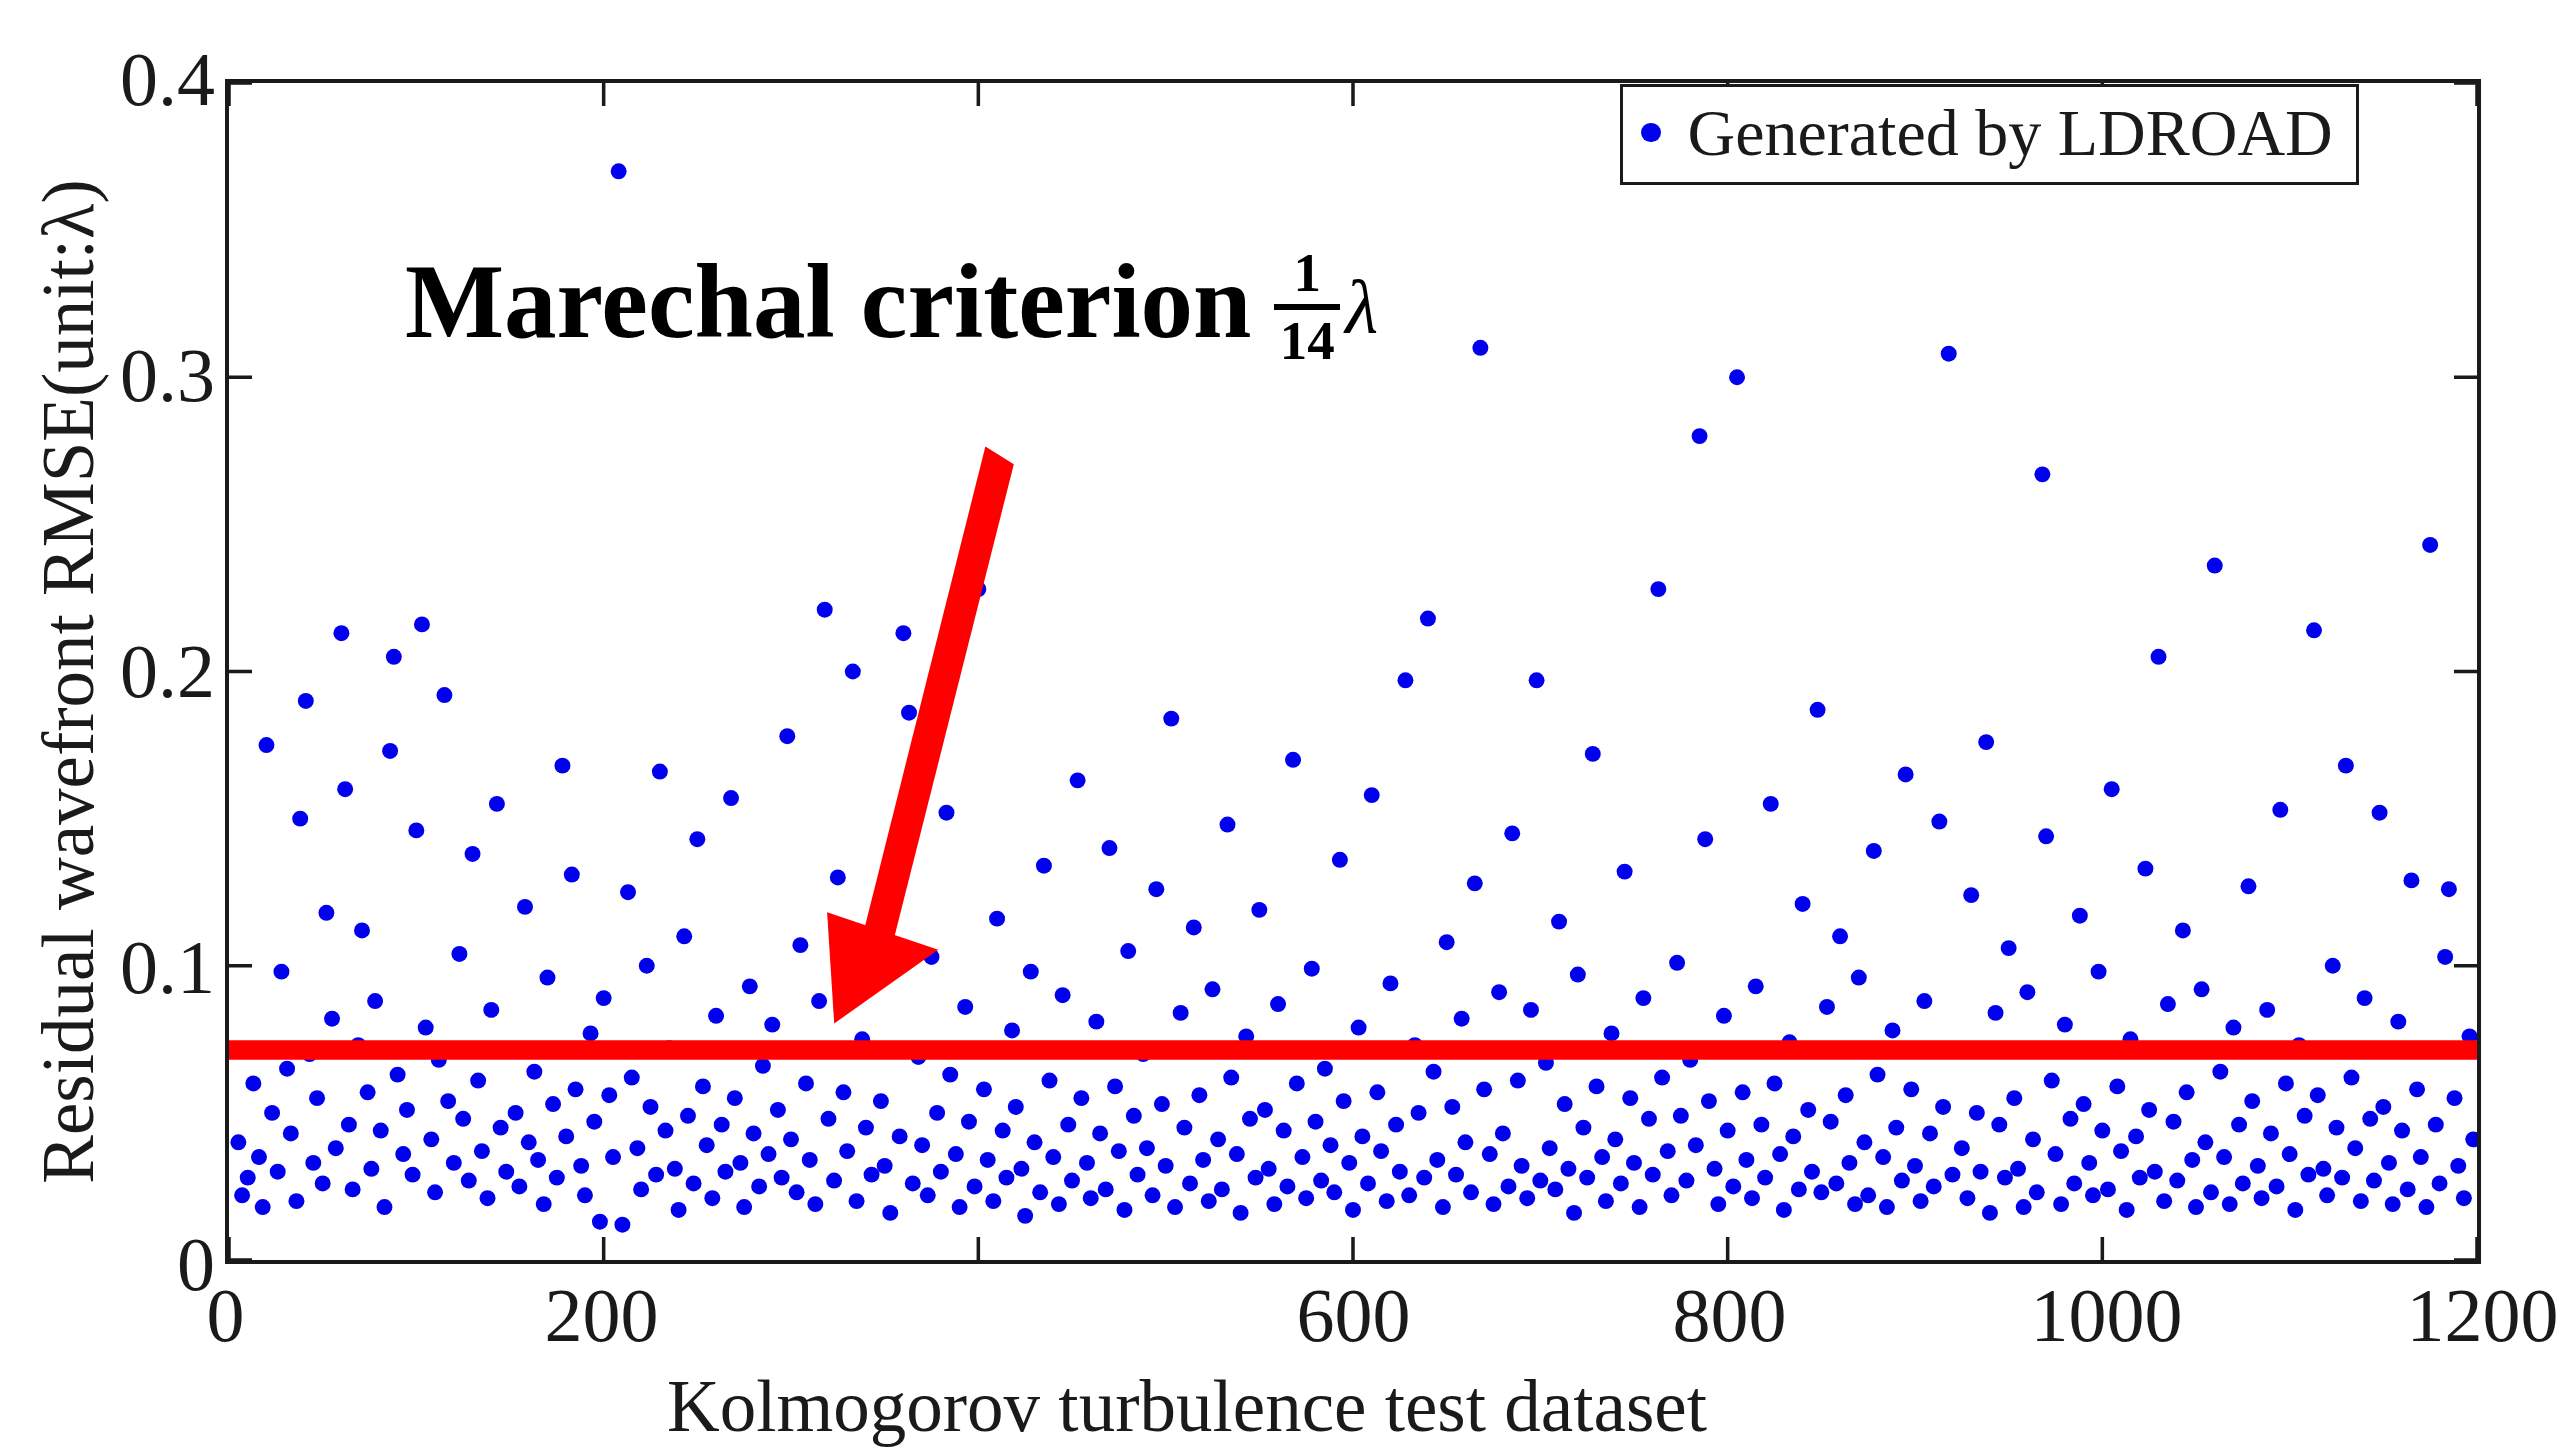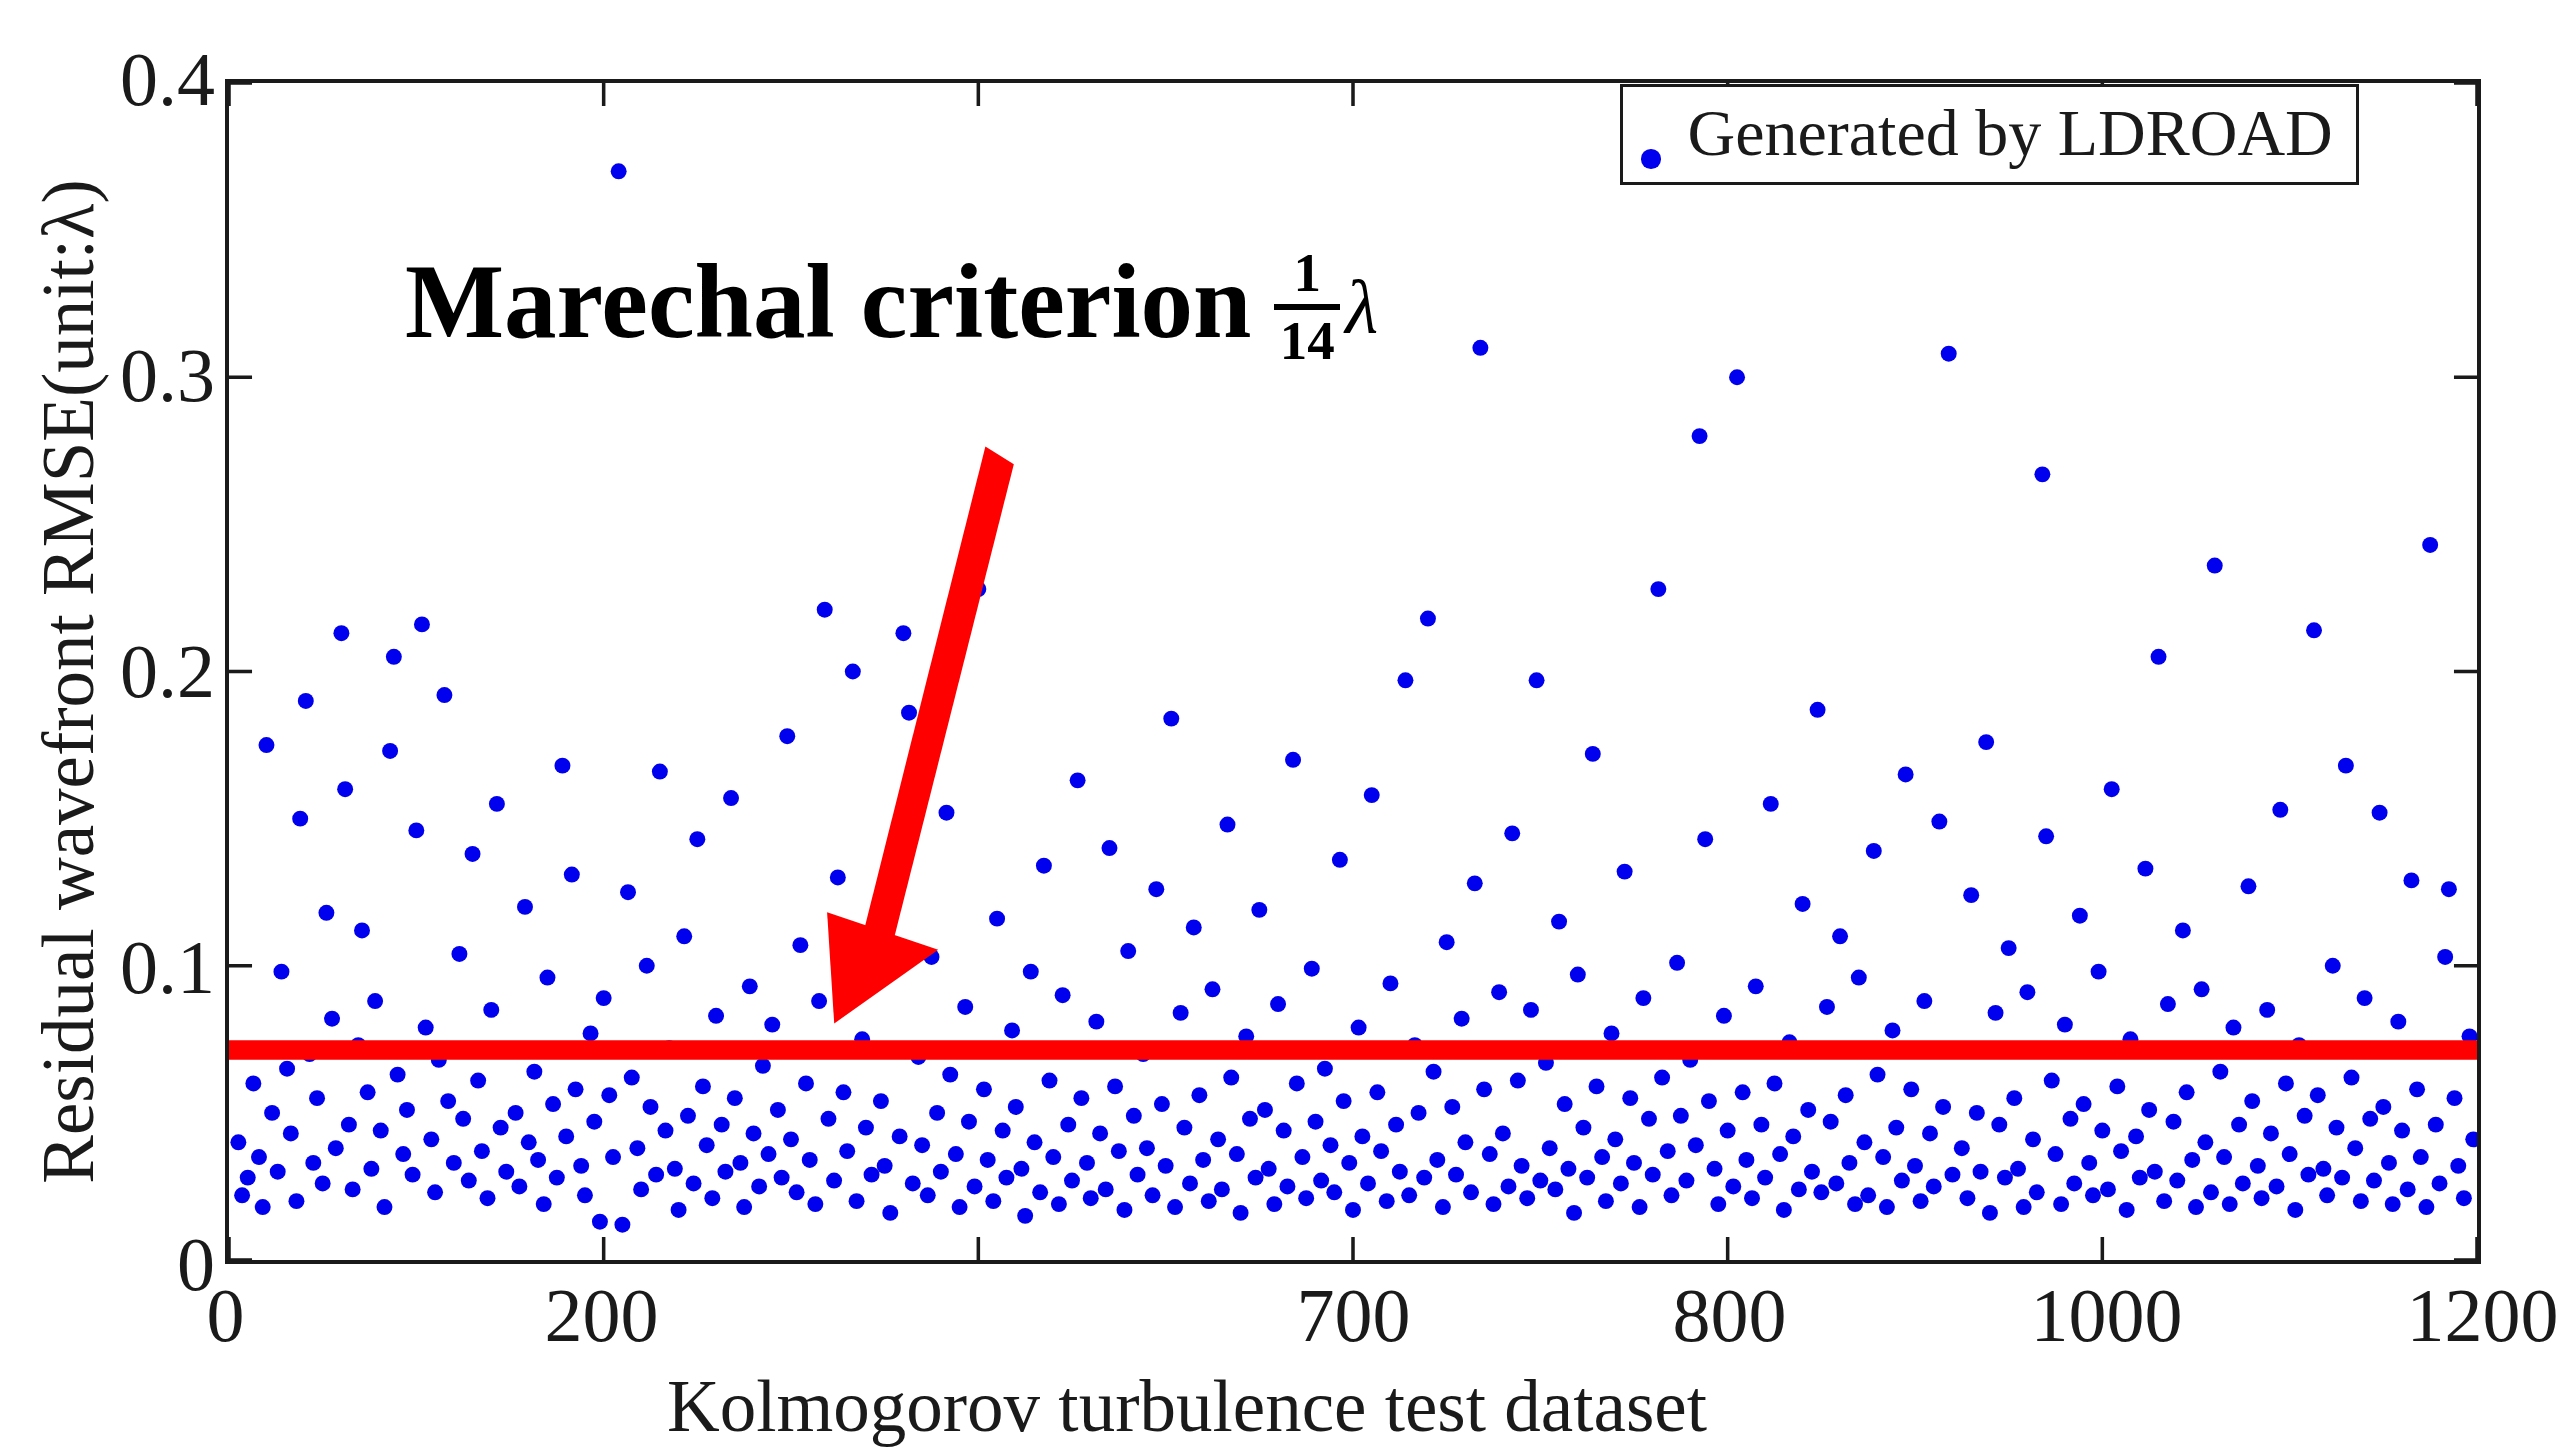--- a/index.html
+++ b/index.html
@@ -23,21 +23,21 @@
   
   #xlabel{position:absolute;left:0;top:1334px;width:2374px;text-align:center;
           font-size:73px;line-height:82px;color:#1a1a1a;}
   #ylabel-wrap{position:absolute;left:-550px;top:605px;width:1245px;height:89px;
                transform:rotate(-90deg);transform-origin:center center;}
   #ylabel{width:1245px;text-align:center;font-size:73px;line-height:82px;color:#1a1a1a;}
 
   
   #legend{position:absolute;left:1620px;top:52px;
           border:3.6px solid #1a1a1a;background:#fff;
-          padding:9px 23px 12.5px 18px;display:flex;align-items:flex-end;gap:27px;}
+          padding:9px 23px 12.5px 18px;display:flex;align-items:center;gap:27px;}
   #legend-marker{width:19.6px;height:19.6px;border-radius:50%;background:#0000ee;flex:0 0 auto;}
   #legend-label{font-size:66px;line-height:73px;white-space:nowrap;color:#1a1a1a;}
 
   
   #annotation{position:absolute;left:405px;top:213px;display:flex;gap:23px;}
   #annotation-text{font-size:105px;line-height:114px;font-weight:bold;white-space:nowrap;}
   #annotation-frac{display:inline-flex;align-items:center;gap:5.3px;}
   #frac{display:inline-flex;flex-direction:column;align-items:center;
         font-weight:bold;font-size:55px;line-height:55px;}
   #frac .num{padding:0 5.3px;}
@@ -566,21 +566,21 @@
   </div>
 
   <div class="ytick" style="top:9px;">0.4</div>
   <div class="ytick" style="top:305px;">0.3</div>
   <div class="ytick" style="top:601px;">0.2</div>
   <div class="ytick" style="top:897px;">0.1</div>
   <div class="ytick" style="top:1194px;">0</div>
 
   <div class="xtick" style="left:92px;">0</div>
   <div class="xtick" style="left:468px;">200</div>
-  <div class="xtick" style="left:1220px;">700</div>
+  <div class="xtick" style="left:1220px;">600</div>
   <div class="xtick" style="left:1596px;">800</div>
   <div class="xtick" style="left:1973px;text-align:center;">1000</div>
   <div class="xtick" style="left:2349px;">1200</div>
 
   <div id="xlabel">Kolmogorov turbulence test dataset</div>
   <div id="ylabel-wrap">
     <div id="ylabel">Residual wavefront RMSE(unit:λ)</div>
   </div>
 
   <div id="legend">

